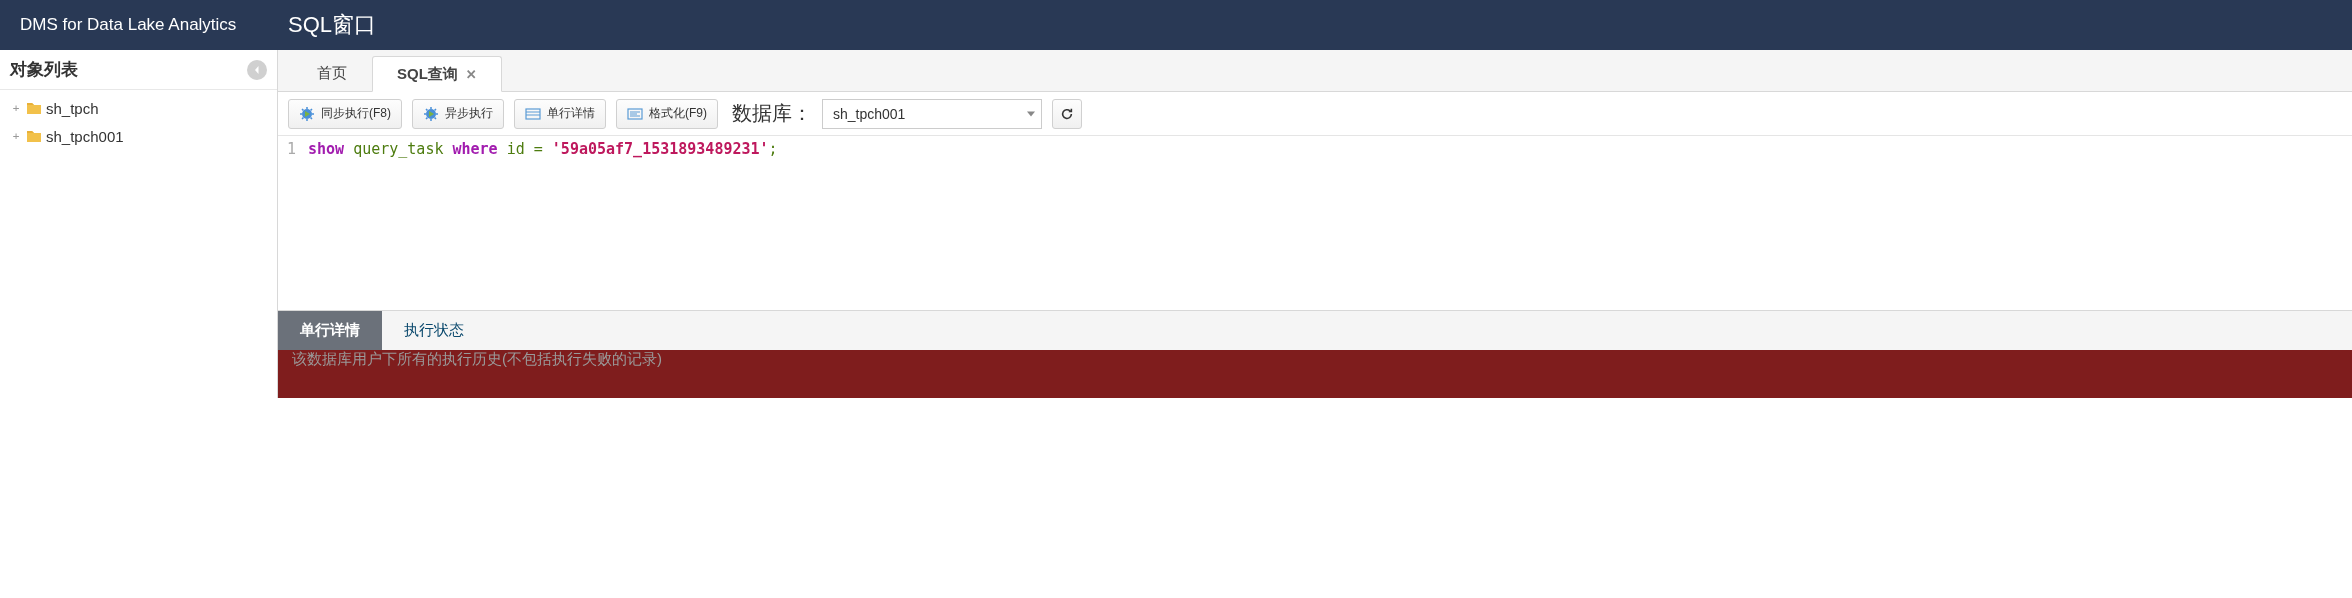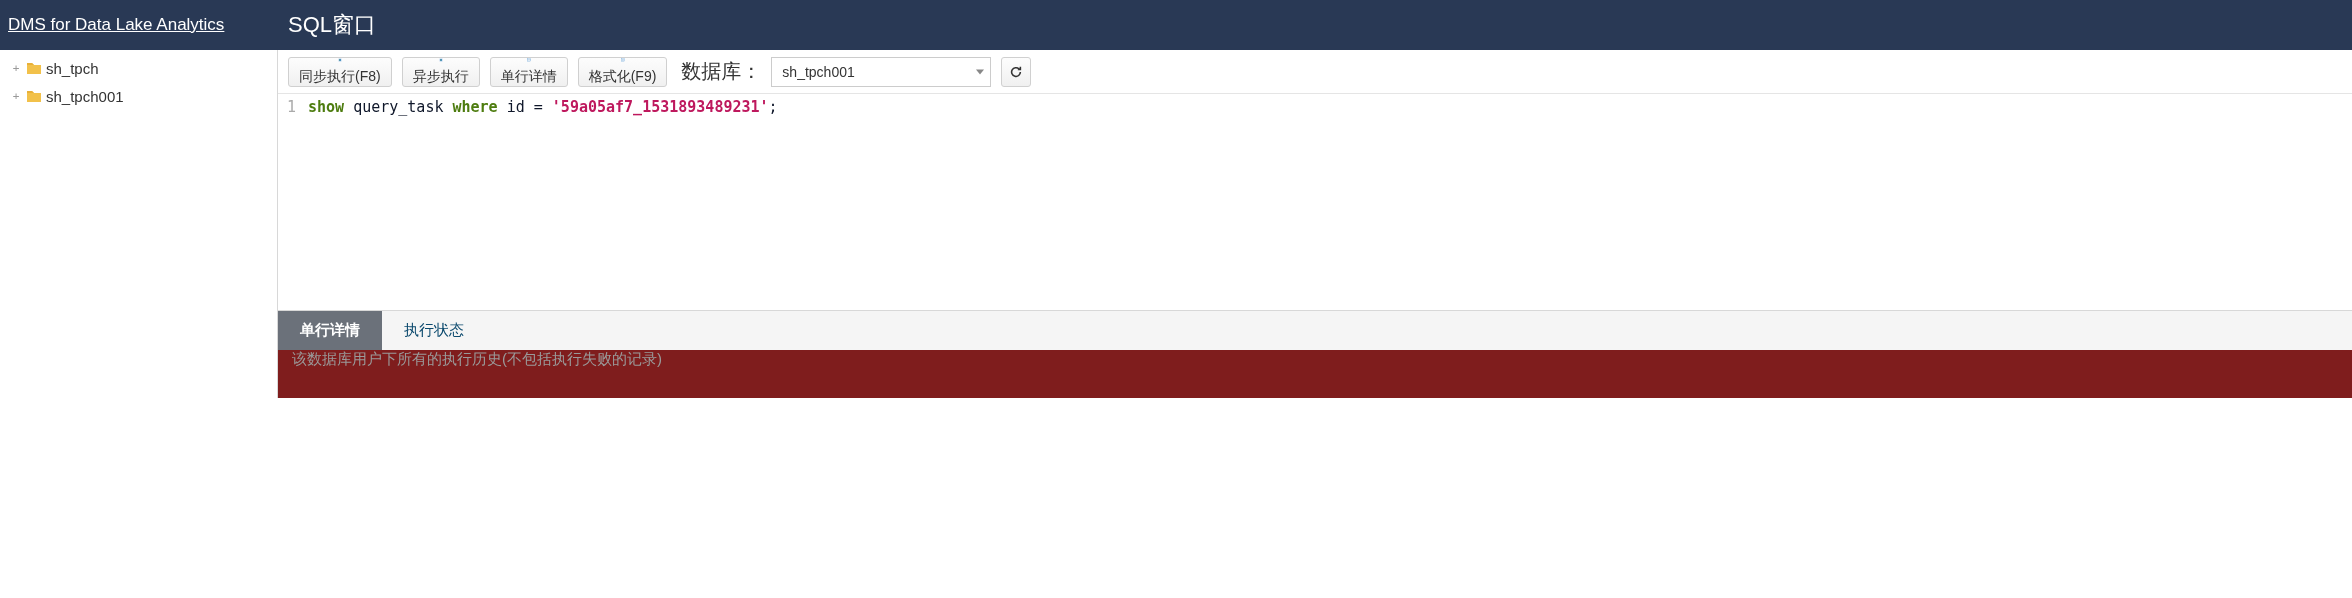--- a/index.html
+++ b/index.html
@@ -7,25 +7,24 @@
 
 .header {
   background: #2c3e50;
   background: #293955;
   height: 50px;
   display: flex;
   align-items: center;
   color: #fff;
 }
 .header-brand {
-  padding: 0 8px;
+  padding: 0 20px;
   font-size: 17px;
   font-weight: 400;
   width: 278px;
-  text-decoration: underline;
 }
 .header-title {
   font-size: 22px;
   font-weight: 400;
   padding: 0 10px;
 }
 
 .body {
   display: flex;
   height: 348px;
@@ -137,23 +136,22 @@
 .tbtn {
   height: 30px;
   display: flex;
   align-items: center;
   gap: 6px;
   padding: 0 10px;
   border: 1px solid #d0d0d0;
   border-radius: 3px;
   background: linear-gradient(#fdfdfd,#f0f0f0);
   cursor: pointer;
-  font-size: 14px;
+  font-size: 12px;
   color: #333;
-  flex-direction: column;
 }
 .tbtn svg { width: 16px; height: 16px; }
 .db-label { font-size: 20px; color: #333; margin-left: 4px; }
 .db-select {
   height: 30px;
   width: 220px;
   border: 1px solid #ccc;
   padding: 0 24px 0 10px;
   font-size: 14px;
   display: flex;
@@ -189,23 +187,23 @@
   color: #aaa;
   text-align: right;
   padding: 4px 6px 0 0;
   user-select: none;
 }
 .code {
   flex: 1;
   padding: 4px 6px 0 6px;
   white-space: pre;
 }
-.kw { color: #4d7c0f; font-weight: bold; }
+.kw { color: #a21caf; font-weight: bold; }
 .str { color: #be185d; font-weight: bold; }
-.plain { color: #0f172a; }
+.plain { color: #4d7c0f; }
 
 .bottom-tabs {
   height: 40px;
   background: #f5f5f5;
   border-top: 1px solid #d8d8d8;
   display: flex;
   align-items: stretch;
 }
 .btab {
   padding: 0 22px;
@@ -233,20 +231,28 @@
 </head>
 <body>
 
 <div class="header">
   <div class="header-brand">DMS for Data Lake Analytics</div>
   <div class="header-title">SQL窗口</div>
 </div>
 
 <div class="body">
   <div class="sidebar">
+    <div class="sidebar-header">
+      <span class="sidebar-title">对象列表</span>
+      <span class="collapse-btn">
+        <svg viewBox="0 0 10 10">
+            <path d="M6.5 1 L3 5 L6.5 9 Z"></path>
+          </svg>
+      </span>
+    </div>
     <div class="tree">
       <div class="tree-item">
         <span class="tree-expander">+</span>
         <svg class="folder-icon" viewBox="0 0 16 14">
           <path fill="#f2c14a" d="M1 2h5l2 2h7v9H1z"></path>
             <path fill="#e8b038" d="M1 2h5l2 2H1z"></path>
         </svg>
         <span class="tree-label">sh_tpch</span>
       </div>
       <div class="tree-item">
@@ -254,20 +260,29 @@
         <svg class="folder-icon" viewBox="0 0 16 14">
           <path fill="#f2c14a" d="M1 2h5l2 2h7v9H1z"></path>
             <path fill="#e8b038" d="M1 2h5l2 2H1z"></path>
         </svg>
         <span class="tree-label">sh_tpch001</span>
       </div>
     </div>
   </div>
 
   <div class="main">
+    <div class="tabs-row">
+      <div class="tab">
+        <span>首页</span>
+      </div>
+      <div class="tab active">
+        <span>SQL查询</span>
+        <span class="close-x">✕</span>
+      </div>
+    </div>
 
     <div class="toolbar">
       <div class="tbtn">
         <svg viewBox="0 0 16 16">
             <circle cx="8" cy="8" r="5" fill="#4a90d9"></circle>
             <path d="M8 1v2M8 13v2M1 8h2M13 8h2M3 3l1.4 1.4M11.6 11.6 13 13M3 13l1.4-1.4M11.6 4.4 13 3" stroke="#4a90d9" stroke-width="1.5"></path>
             <path d="M6 5l5 3-5 3z" fill="#7cb342"></path>
           </svg>
         <span>同步执行(F8)</span>
       </div>

